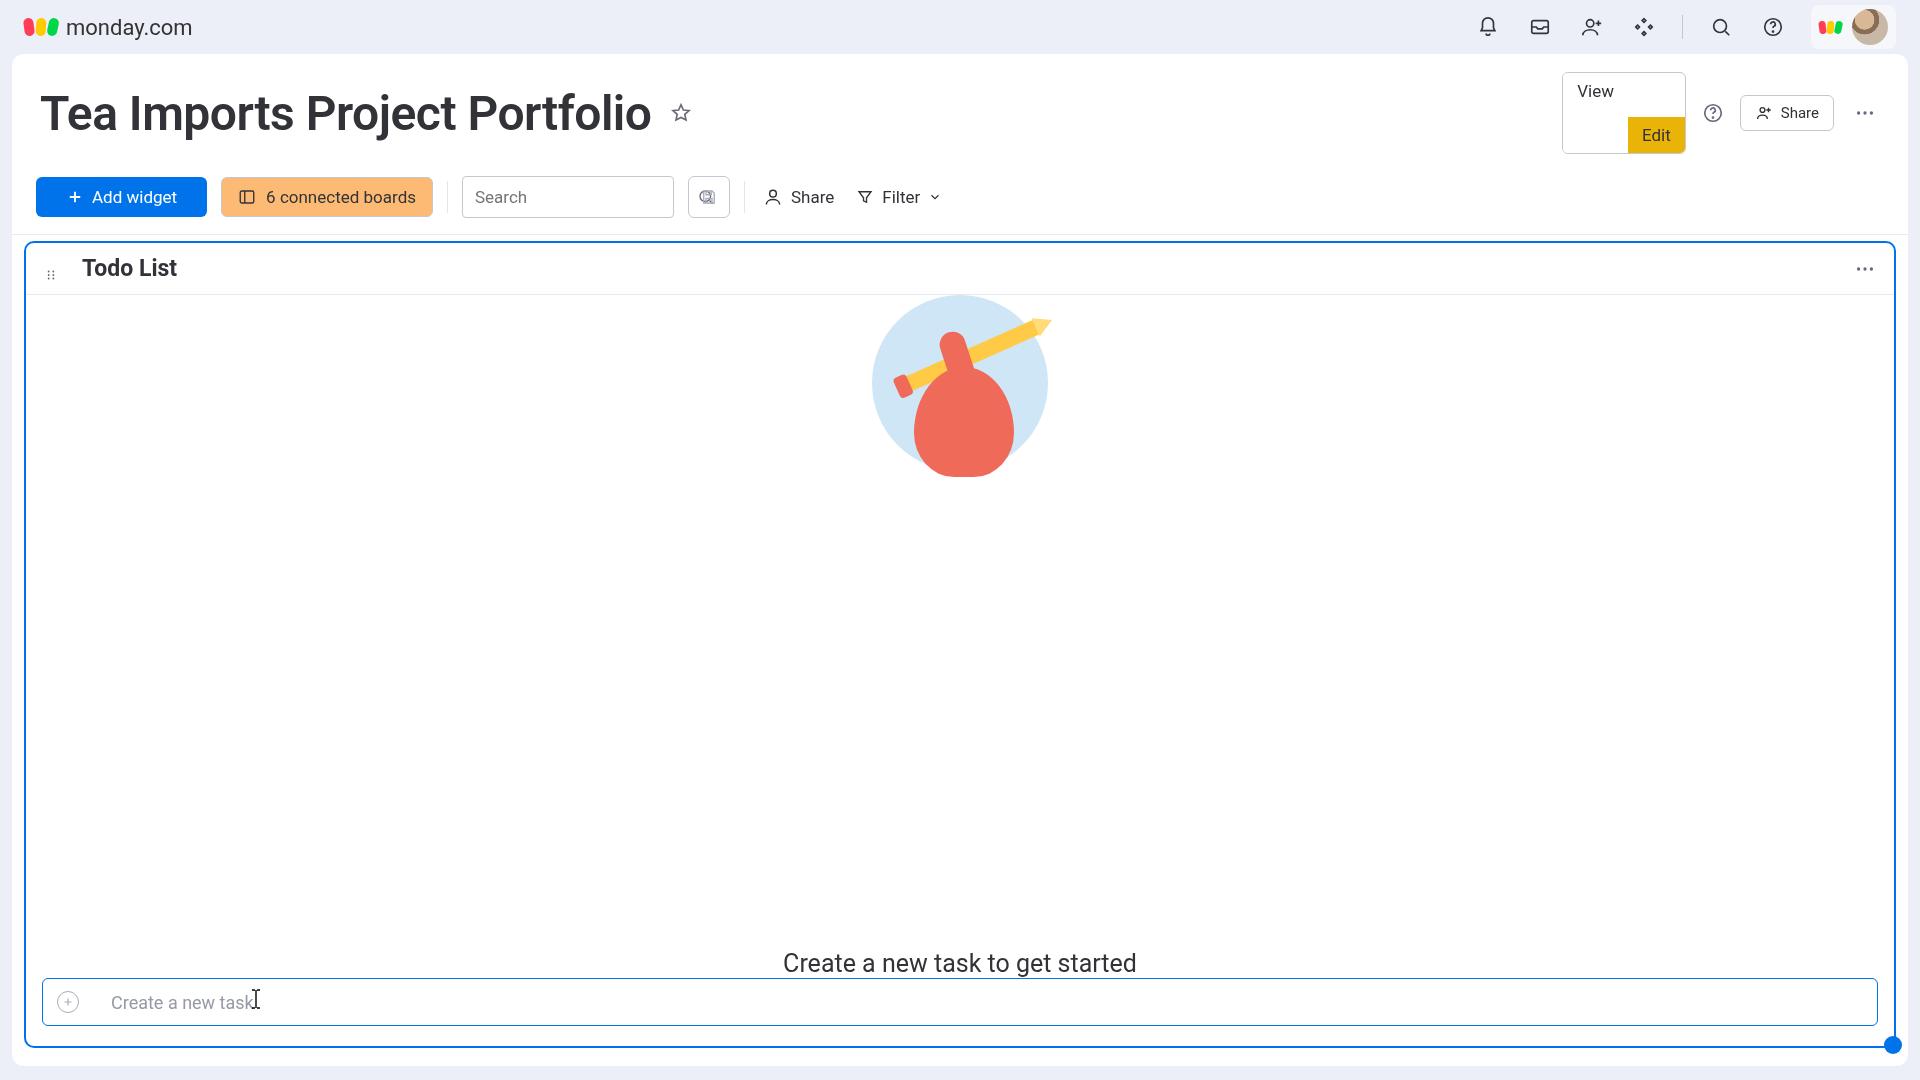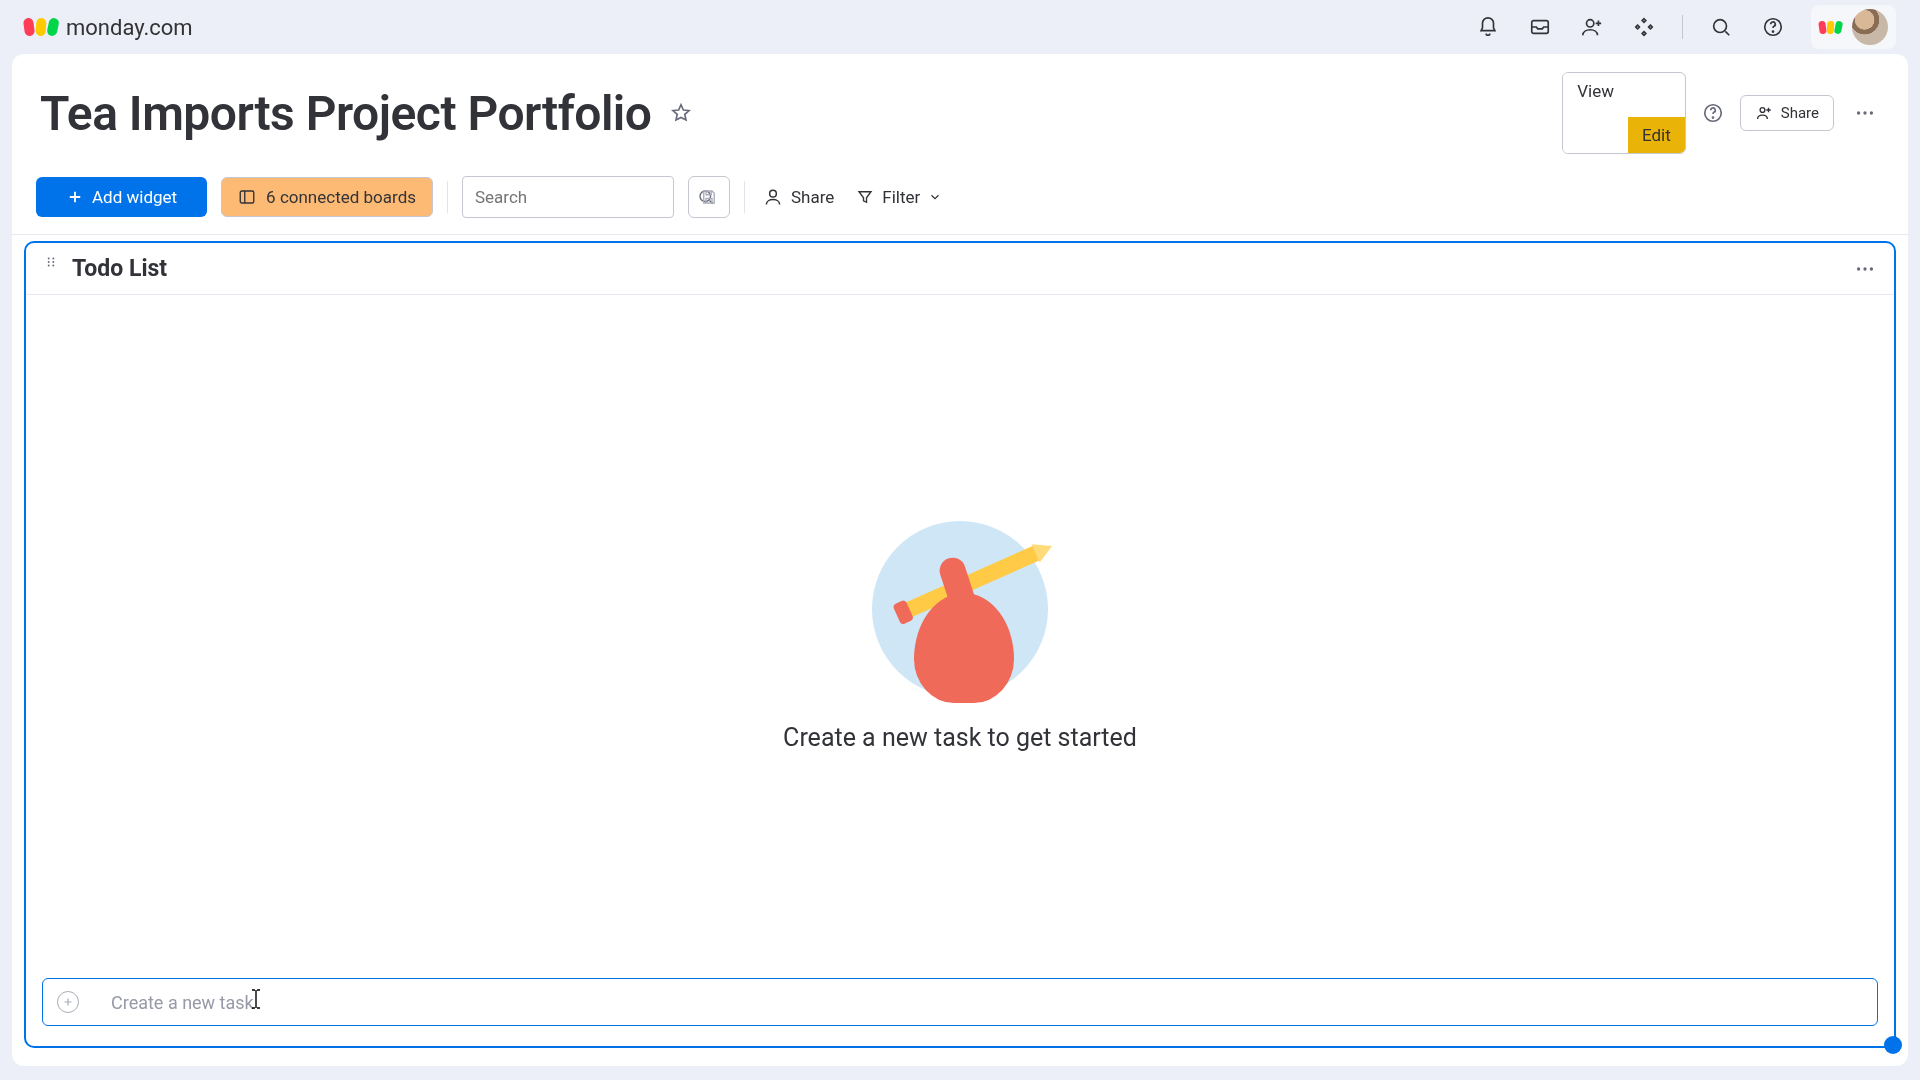--- a/index.html
+++ b/index.html
@@ -40,25 +40,25 @@
 .tb-div { width:1px; height:32px; background:#e1e4ea; }
 .search-box { display:flex; align-items:center; border:1px solid #c5c7d0; border-radius:4px; padding:0 12px; height:42px; width:212px; }
 .search-box input { border:none; outline:none; flex:1; font-size:17px; color:#323338; background:transparent; }
 .search-box .sicon { color:#676879; }
 .save-box { width:42px; height:42px; border:1px solid #c5c7d0; border-radius:6px; display:flex; align-items:center; justify-content:center; color:#a9acb8; cursor:pointer; }
 .tb-btn { display:flex; align-items:center; gap:8px; color:#323338; font-size:17px; cursor:pointer; padding:6px 4px; }
 
 .widget-area { flex:1; padding:6px 12px 18px 12px; overflow:hidden; }
 .widget { border:2px solid #0073ea; border-radius:10px; height:100%; display:flex; flex-direction:column; background:#fff; position:relative; }
 .widget-head { display:flex; align-items:center; justify-content:space-between; padding:12px 18px; border-bottom:1px solid #e6e9ef; }
-.wh-left { display:flex; align-items:flex-start; gap:14px; }
+.wh-left { display:flex; align-items:flex-end; gap:24px; }
 .drag-handle { color:#676879; cursor:grab; }
 .widget-title { font-size:23px; font-weight:700; color:#323338; }
 .widget-more { color:#676879; cursor:pointer; }
-.widget-body { flex:1; display:flex; flex-direction:column; align-items:center; justify-content:center; gap:26px; }
+.widget-body { flex:1; display:flex; flex-direction:column; align-items:center; justify-content:space-between; gap:26px; }
 .illus { width:176px; height:176px; border-radius:50%; background:#cfe6f6; position:relative; overflow:visible; }
 .pencil { position:absolute; width:150px; height:16px; background:#ffcb47; top:54px; left:22px; transform:rotate(-24deg); border-radius:3px; }
 .pencil:before { content:""; position:absolute; right:-16px; top:-2px; border-left:18px solid #ffdb7a; border-top:10px solid transparent; border-bottom:10px solid transparent; }
 .pencil:after { content:""; position:absolute; left:-4px; top:-3px; width:14px; height:22px; background:#f06a5a; border-radius:4px; }
 .hand { position:absolute; width:100px; height:110px; background:#f06a5a; bottom:-6px; left:42px; border-radius:50% 50% 40% 40% / 60% 60% 40% 40%; }
 .finger { position:absolute; width:26px; height:54px; background:#f06a5a; top:36px; left:72px; border-radius:14px; transform:rotate(-18deg); }
 .empty-text { font-size:25px; color:#323338; }
 .task-input-row { margin:0 16px 20px 16px; border:1px solid #0073ea; border-radius:6px; display:flex; align-items:center; padding:12px 14px; gap:32px; }
 .add-circle { width:22px; height:22px; border:1.5px solid #a9acb8; border-radius:50%; display:flex; align-items:center; justify-content:center; color:#a9acb8; font-size:14px; }
 .task-input { border:none; outline:none; flex:1; font-size:18px; color:#323338; }

